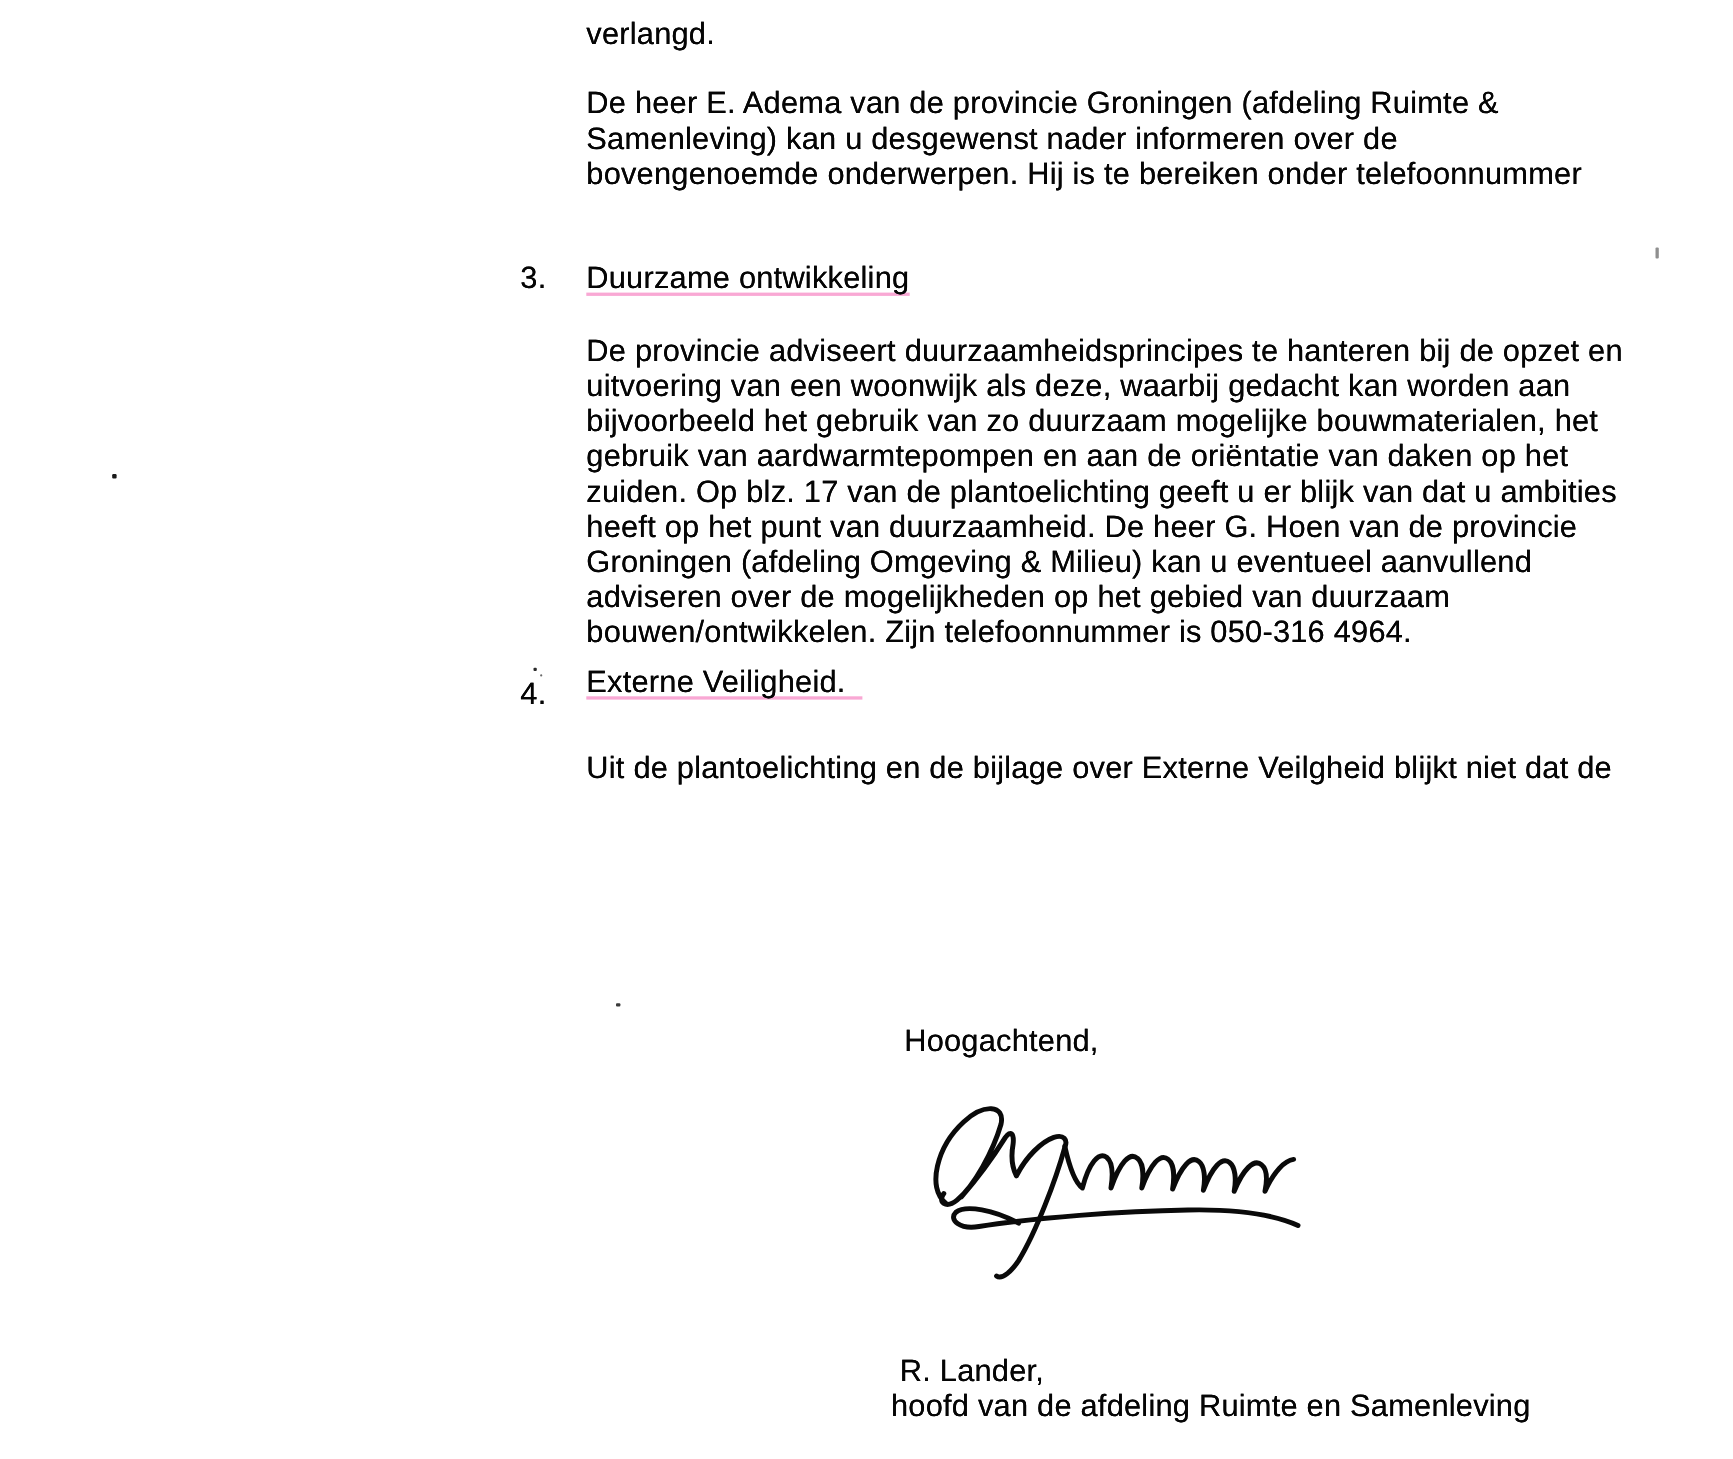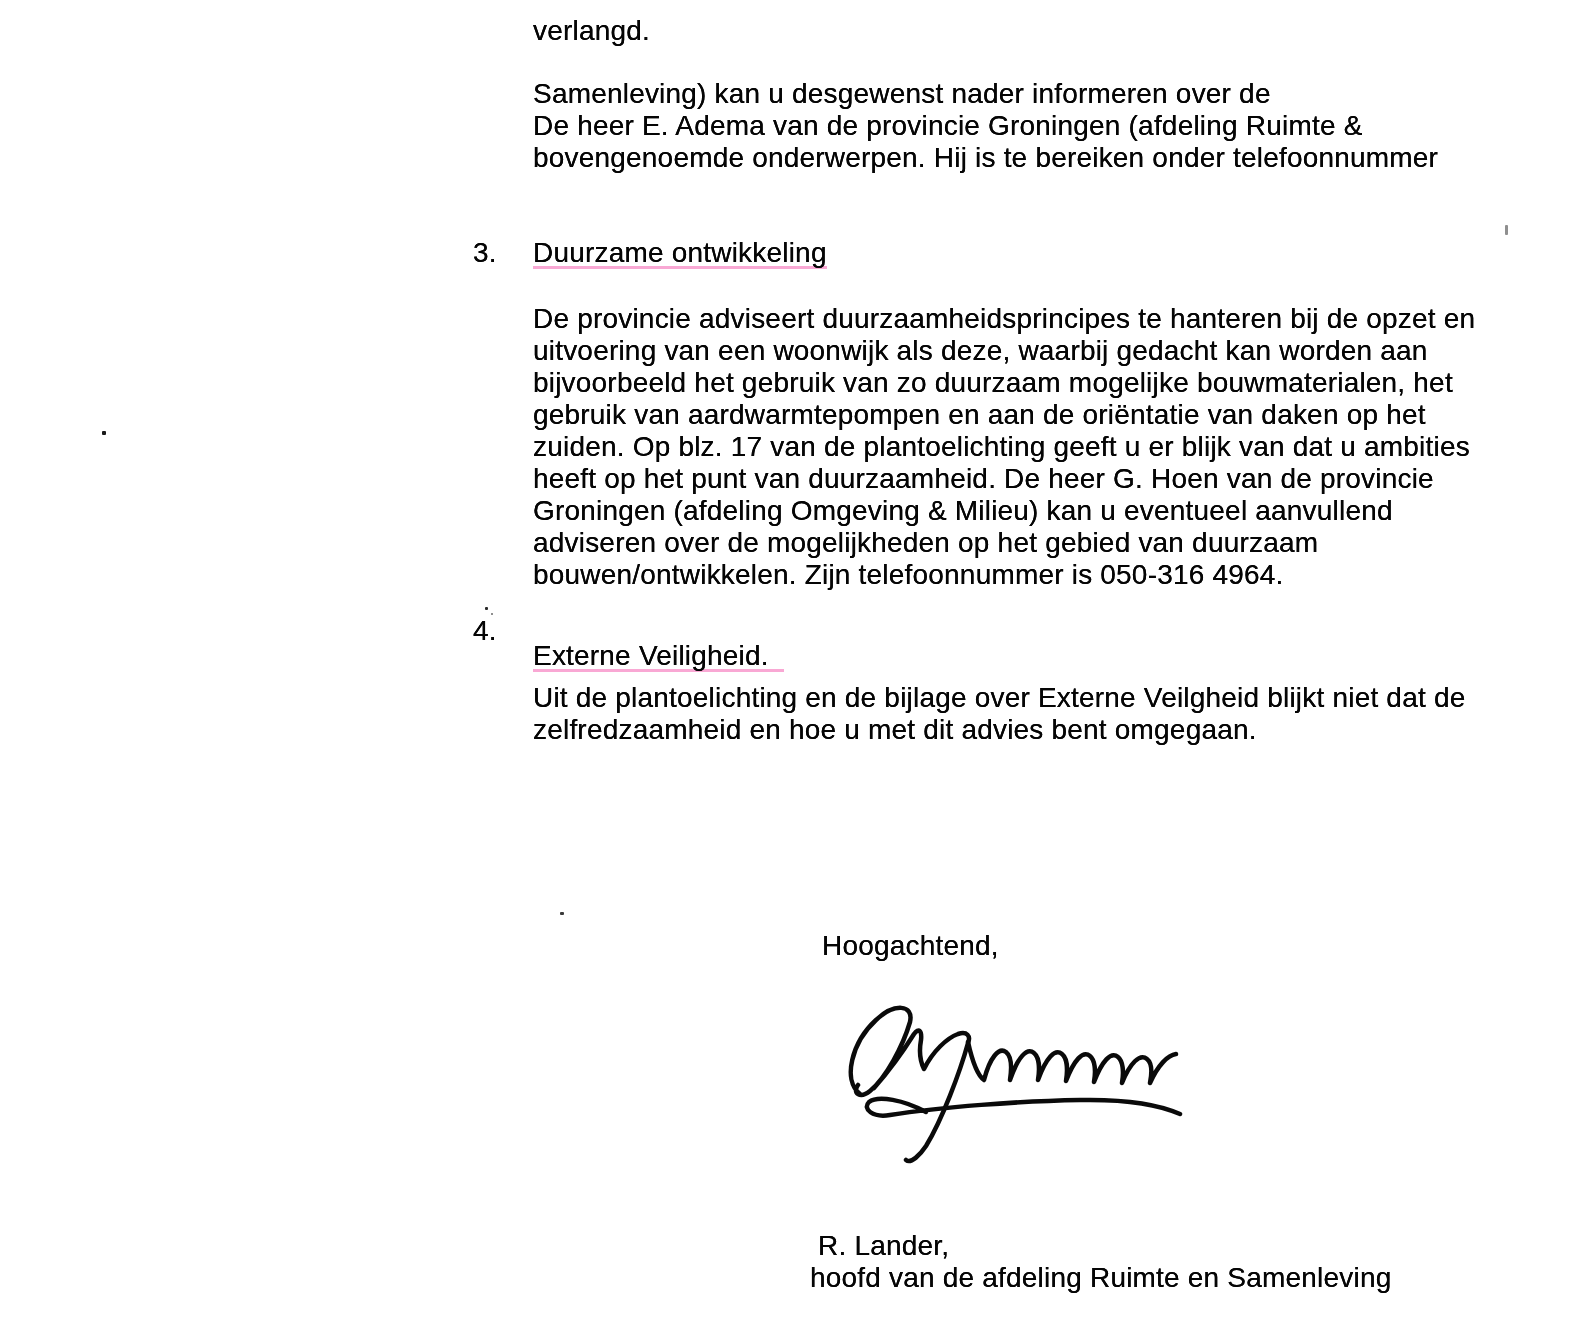--- a/index.html
+++ b/index.html
@@ -30,29 +30,29 @@
   .sig{position:absolute;left:828px;top:990px;}
   .artifact{position:absolute;border-radius:1px;}
 </style>
 </head>
 <body>
 
 <div class="page">
 
   <div class="t" style="left:533px;top:15px">verlangd.</div>
 
-  <div class="t" style="left:533px;top:78px"><div class="line">Samenleving) kan u desgewenst nader informeren over de</div><div class="line">De heer E. Adema van de provincie Groningen (afdeling Ruimte &amp;</div><div class="line">bovengenoemde onderwerpen. Hij is te bereiken onder telefoonnummer</div></div>
+  <div class="t" style="left:533px;top:78px"><div class="line">De heer E. Adema van de provincie Groningen (afdeling Ruimte &amp;</div><div class="line">Samenleving) kan u desgewenst nader informeren over de</div><div class="line">bovengenoemde onderwerpen. Hij is te bereiken onder telefoonnummer</div></div>
 
   <div class="t" style="left:473px;top:237px">3.</div>
   <div class="t" style="left:533px;top:237px"><span class="u">Duurzame ontwikkeling</span></div>
   <div class="t" style="left:533px;top:303px"><div class="line">De provincie adviseert duurzaamheidsprincipes te hanteren bij de opzet en</div><div class="line">uitvoering van een woonwijk als deze, waarbij gedacht kan worden aan</div><div class="line">bijvoorbeeld het gebruik van zo duurzaam mogelijke bouwmaterialen, het</div><div class="line">gebruik van aardwarmtepompen en aan de oriëntatie van daken op het</div><div class="line">zuiden. Op blz. 17 van de plantoelichting geeft u er blijk van dat u ambities</div><div class="line">heeft op het punt van duurzaamheid. De heer G. Hoen van de provincie</div><div class="line">Groningen (afdeling Omgeving &amp; Milieu) kan u eventueel aanvullend</div><div class="line">adviseren over de mogelijkheden op het gebied van duurzaam</div><div class="line">bouwen/ontwikkelen. Zijn telefoonnummer is 050-316 4964.</div></div>
 
   <div class="t" style="left:473px;top:615px">4.</div>
-  <div class="t" style="left:533px;top:640px"><span class="u u-ext">Externe Veiligheid.</span></div>
-  <div class="t" style="left:533px;top:682px"><div class="line">Uit de plantoelichting en de bijlage over Externe Veilgheid blijkt niet dat de</div><div class="line">zelfredzaamheid en hoe u met dit advies bent omgegaan.</div></div>
+  <div class="t" style="left:533px;top:604px"><span class="u u-ext">Externe Veiligheid.</span></div>
+  <div class="t" style="left:533px;top:682px"><div class="line">Uit de plantoelichting en de bijlage over Externe Veilgheid blijkt niet dat de</div></div>
 
 
   <div class="t" style="left:822px;top:930px">Hoogachtend,</div>
 
   <svg class="sig" width="380" height="195" viewBox="0 0 380 195" role="img" aria-label="handwritten signature">
     <g fill="none" stroke="#0a0a0a" stroke-width="4.5" stroke-linecap="round" stroke-linejoin="round">
       <path d="
         M 32 104
         C 14 90, 24 52, 48 30
         C 66 13, 86 14, 82 32

